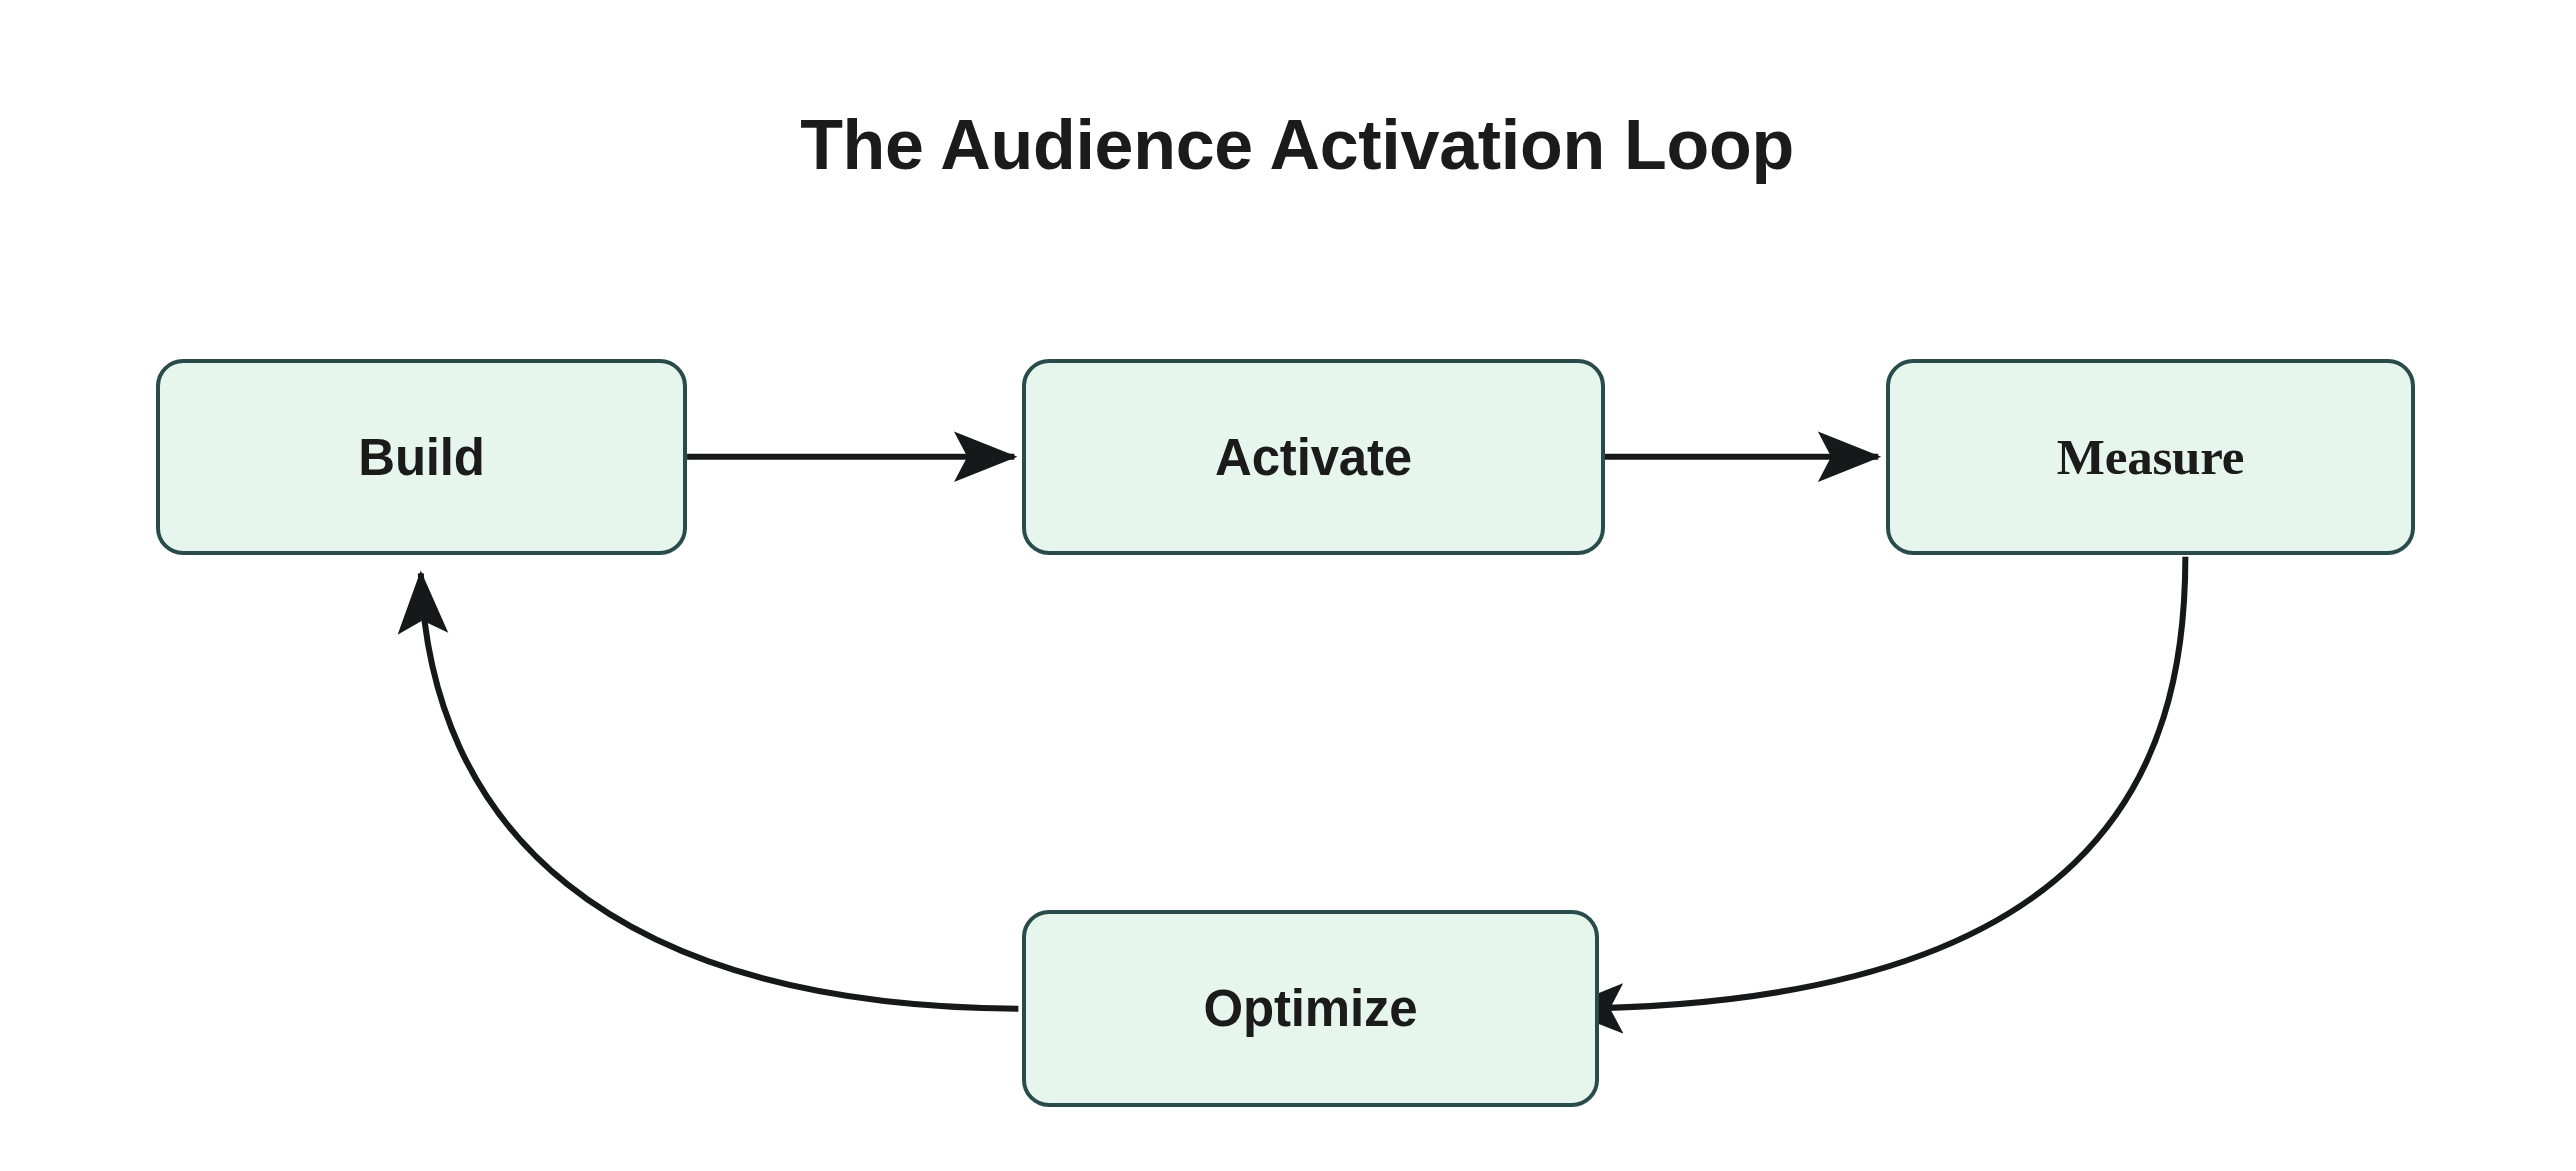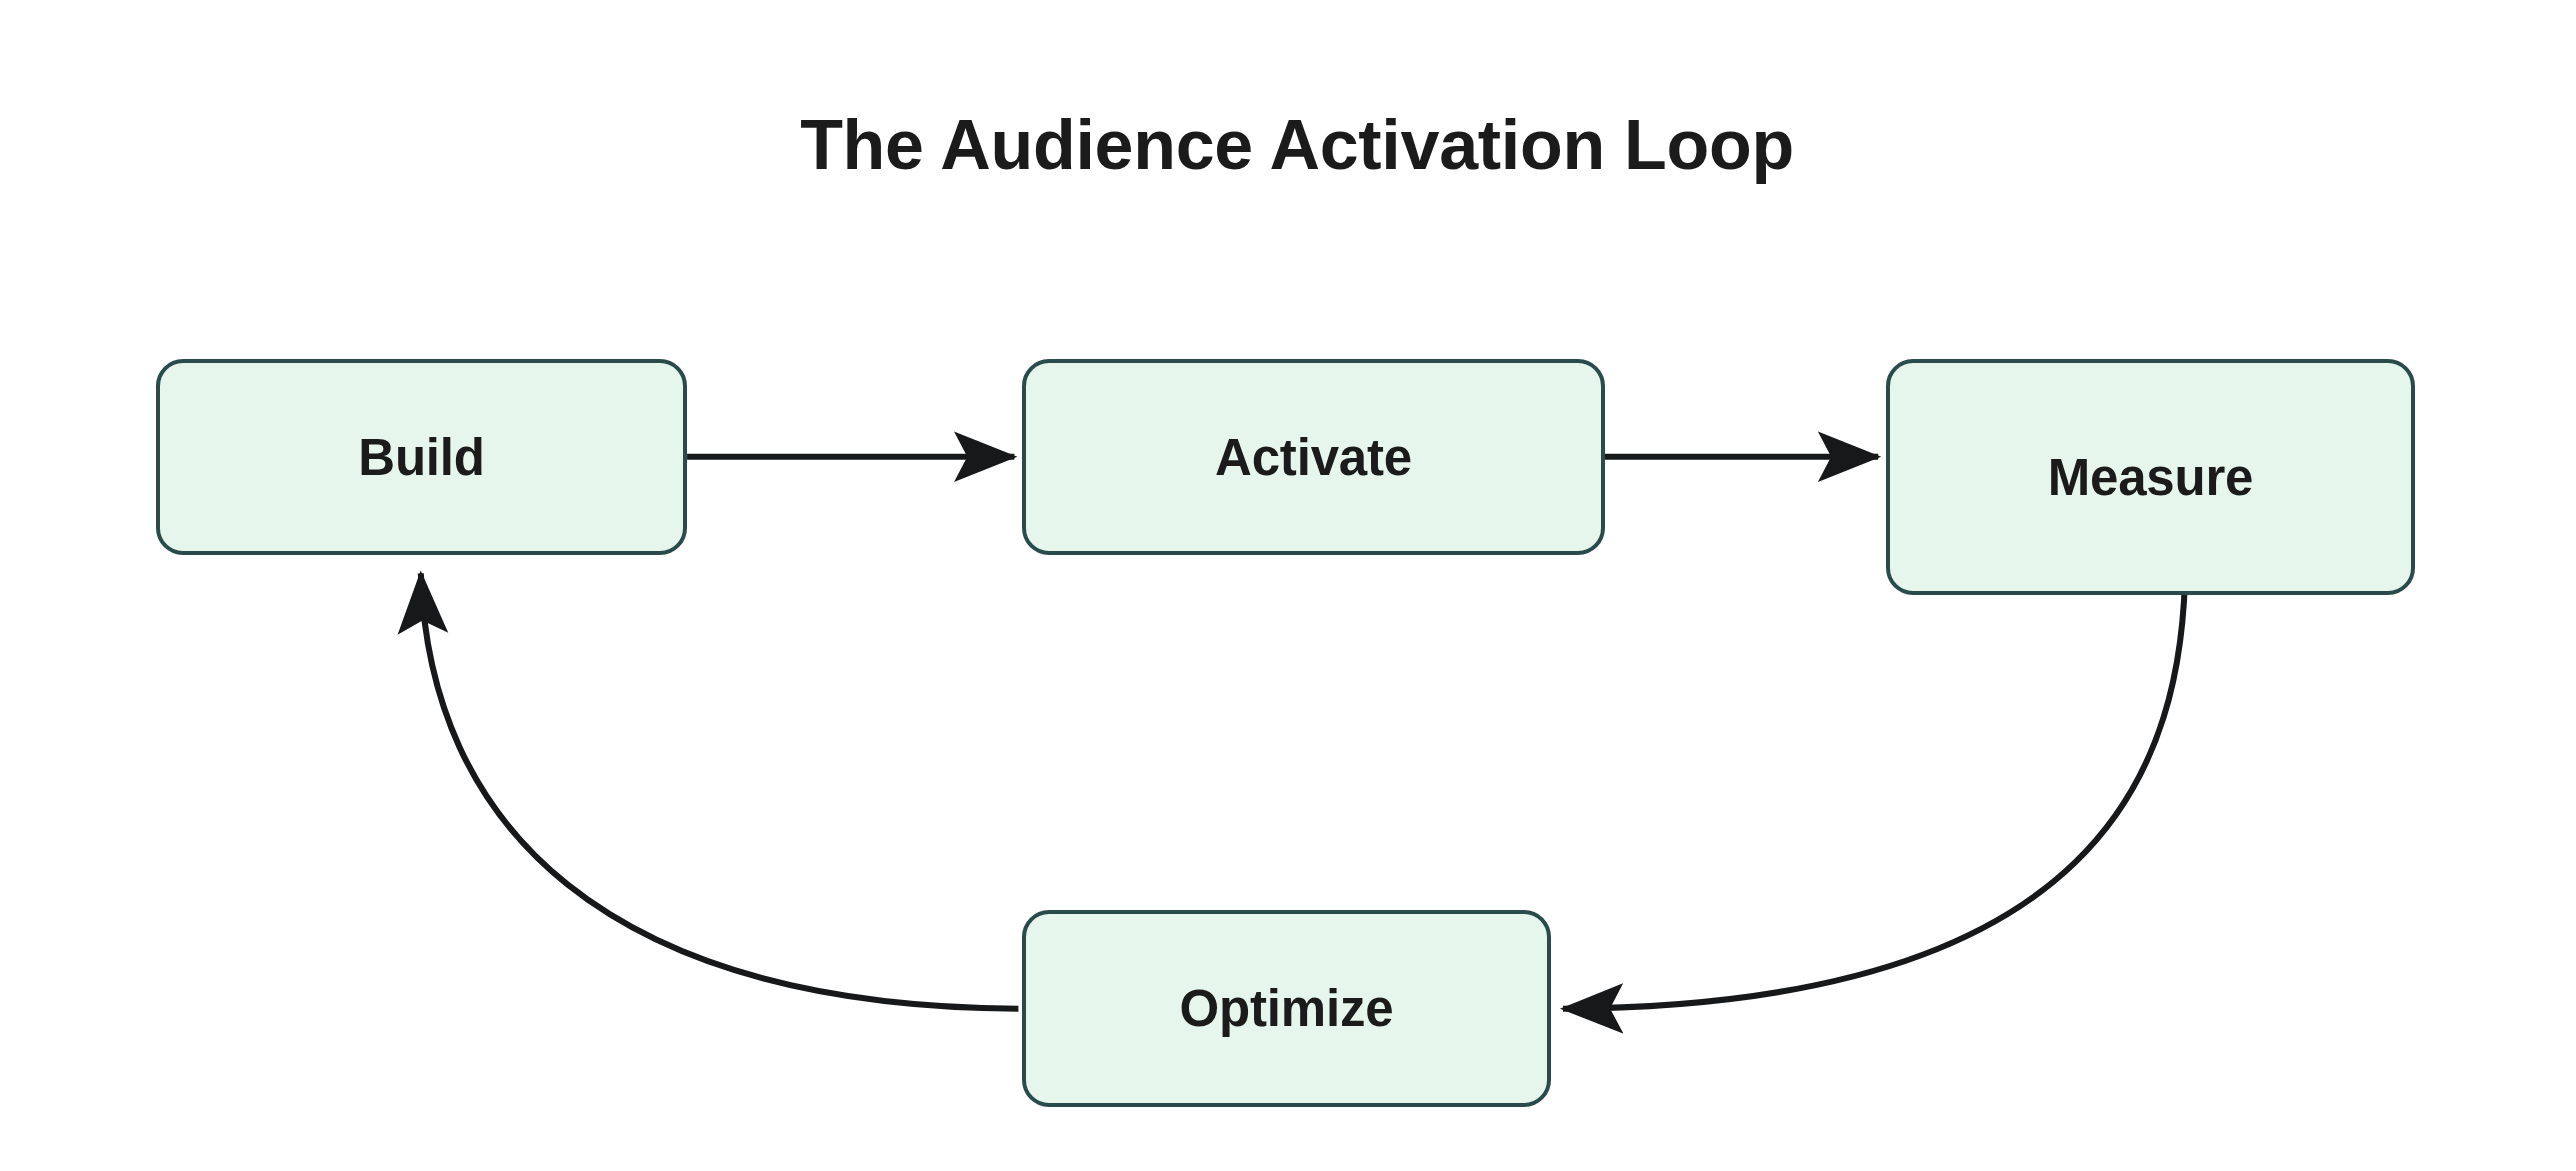--- a/index.html
+++ b/index.html
@@ -58,22 +58,22 @@
   .node-label {
     font-size: 51px;
     font-weight: bold;
     color: #1b1b1b;
     letter-spacing: -0.2px;
     white-space: nowrap;
     line-height: 1;
   }
   #node-build     { left: 156px;  top: 359px;  width: 531px;  height: 196px; }
   #node-activate  { left: 1022px; top: 359px;  width: 583px;  height: 196px; }
-  #node-measure   { left: 1886px; top: 359px;  width: 529px;  height: 236px; }
-  #node-optimize  { left: 1022px; top: 910px; width: 529px;  height: 197px; }
+  #node-measure   { left: 1886px; top: 359px;  width: 529px;  height: 196px; font-family: Liberation Serif, serif; }
+  #node-optimize  { left: 1022px; top: 910px; width: 577px;  height: 197px; }
 </style>
 </head>
 <body>
 
 <div id="canvas">
 
   <div id="diagram-title">The Audience Activation Loop</div>
 
   <svg id="edge-layer" viewBox="0 0 3840 1746" width="2576" height="1171" xmlns="http://www.w3.org/2000/svg">
     <defs>

